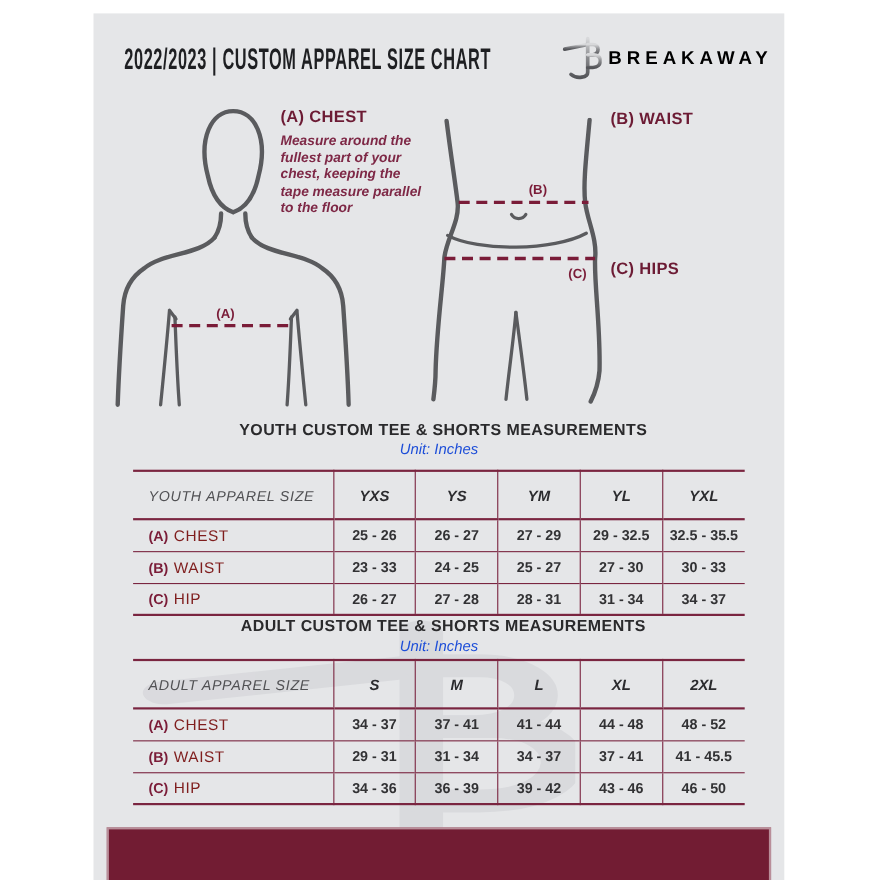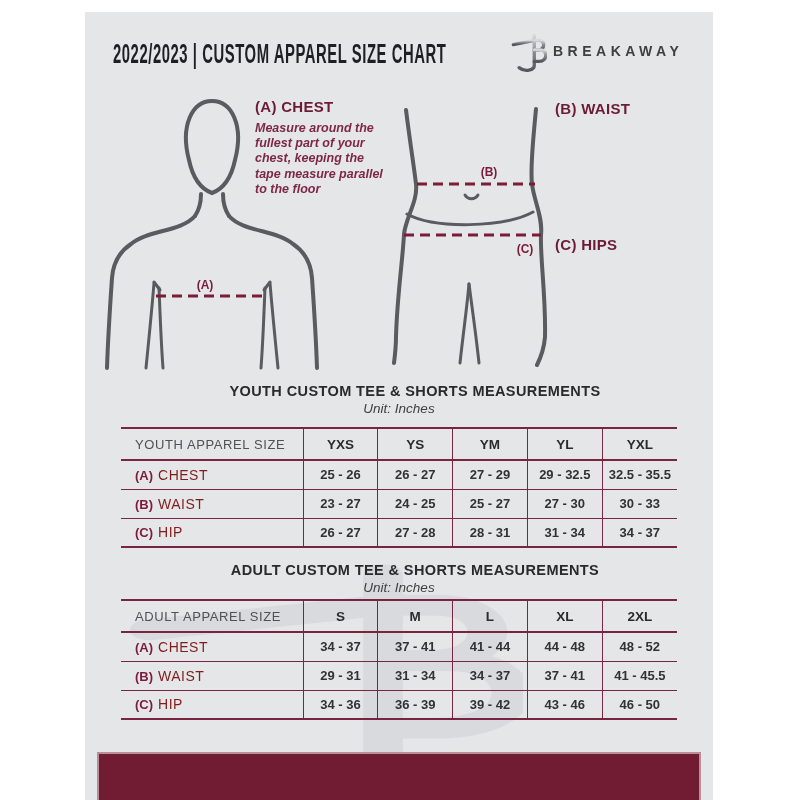--- a/index.html
+++ b/index.html
@@ -9,55 +9,55 @@
   }
   *{margin:0;padding:0;box-sizing:border-box;}
   html,body{width:800px;height:800px;background:#ffffff;font-family:"Liberation Sans",sans-serif;}
   .canvas{position:relative;width:800px;height:800px;background:#ffffff;overflow:hidden;margin-top:12px;}
   .page{position:absolute;left:85px;top:0;width:628px;height:800px;background:var(--pagebg);overflow:hidden;}
 
   
   .doc-title{position:absolute;left:28px;top:27px;font-size:27px;font-weight:bold;color:#1e1f22;
     letter-spacing:1px;transform:scaleX(.55);transform-origin:left top;white-space:nowrap;}
   .logo{position:absolute;left:424px;top:19px;}
-  .brand{position:absolute;left:468px;top:31px;font-size:14px;font-weight:bold;color:#404040;letter-spacing:4.5px;white-space:nowrap;}
+  .brand{position:absolute;left:468px;top:31px;font-size:17px;font-weight:bold;color:#000000;letter-spacing:4.5px;white-space:nowrap;}
 
   
   .fig1{position:absolute;left:14px;top:80px;}
   .fig2{position:absolute;left:304px;top:95px;}
   .fig-stroke{fill:none;stroke:var(--fig);stroke-width:4;stroke-linecap:round;}
   .fig-thin{fill:none;stroke:var(--fig);stroke-width:3;stroke-linecap:round;}
   .dash{fill:none;stroke:var(--tag);stroke-width:3;stroke-dasharray:10 6;}
   .svg-label{font-family:"Liberation Sans",sans-serif;font-size:12px;font-weight:bold;fill:var(--tag);}
 
   
   .instr{position:absolute;width:152px;}
   .instr-chest{left:170px;top:86px;width:145px;}
   .instr-waist{left:470px;top:88px;}
   .instr-hips{left:470px;top:224px;}
   .instr h3{font-size:15px;font-weight:800;color:var(--head-maroon);letter-spacing:.3px;}
   .instr p{margin-top:6px;font-size:12.5px;line-height:15.2px;font-style:italic;font-weight:700;
     color:var(--body-maroon);white-space:pre-line;}
 
   
-  .sec-title{position:absolute;left:16px;width:628px;text-align:center;font-size:14.5px;font-weight:bold;
+  .sec-title{position:absolute;left:4px;width:628px;text-align:center;font-size:14.5px;font-weight:bold;
     color:var(--ink);letter-spacing:.4px;}
-  .sec-unit{position:absolute;left:0;width:628px;text-align:center;font-size:13.5px;font-style:italic;color:#404040;}
+  .sec-unit{position:absolute;left:0;width:628px;text-align:center;font-size:13.5px;font-style:italic;color:#1d4ed8;}
   .youth-title{top:371px;} .youth-unit{top:389px;}
   .adult-title{top:550px;} .adult-unit{top:568px;}
 
   
   table.size-table{position:absolute;left:36px;width:556px;border-collapse:collapse;table-layout:fixed;
     border-top:2px solid var(--line);border-bottom:2px solid var(--line);}
   .youth-table{top:415px;} .adult-table{top:587px;}
   table.size-table td{border-left:1.5px solid var(--line);text-align:center;font-size:13px;color:#323234;
     font-weight:600;height:29px;vertical-align:middle;}
   table.size-table td:first-child{border-left:none;text-align:left;padding-left:14px;}
   table.size-table col.c0{width:182px;}
-  table.size-table tr.head td{border-bottom:2px solid var(--line);height:32px;font-size:13.5px;font-weight:bold;color:#2b2b2e;}
+  table.size-table tr.head td{border-bottom:2px solid var(--line);height:44px;font-size:13.5px;font-weight:bold;color:#2b2b2e;font-style:italic;}
   table.size-table tr.head td:first-child{font-size:13px;font-weight:400;color:var(--gray-ink);letter-spacing:.6px;}
   table.size-table tr.body + tr.body td{border-top:1.3px solid var(--line);}
   .tag{font-weight:800;color:var(--tag);}
   .lbl{margin-left:5px;color:#7f1d1d;font-weight:400;letter-spacing:.5px;font-size:14px;}
 
   
   .watermark{position:absolute;left:18px;top:538px;opacity:.6;z-index:0;}
   .overlay{position:relative;z-index:1;}
   .footer-bar{position:absolute;left:12px;top:740px;width:604px;height:51px;background:var(--maroon);
     border:2px solid rgba(255,255,255,.5);z-index:2;}
@@ -164,21 +164,21 @@
         <tr class="body">
           <td><span class="tag">(A)</span><span class="lbl">CHEST</span></td>
           <td>25 - 26</td>
           <td>26 - 27</td>
           <td>27 - 29</td>
           <td>29 - 32.5</td>
           <td>32.5 - 35.5</td>
         </tr>
         <tr class="body">
           <td><span class="tag">(B)</span><span class="lbl">WAIST</span></td>
-          <td>23 - 27</td>
+          <td>23 - 33</td>
           <td>24 - 25</td>
           <td>25 - 27</td>
           <td>27 - 30</td>
           <td>30 - 33</td>
         </tr>
         <tr class="body">
           <td><span class="tag">(C)</span><span class="lbl">HIP</span></td>
           <td>26 - 27</td>
           <td>27 - 28</td>
           <td>28 - 31</td>

